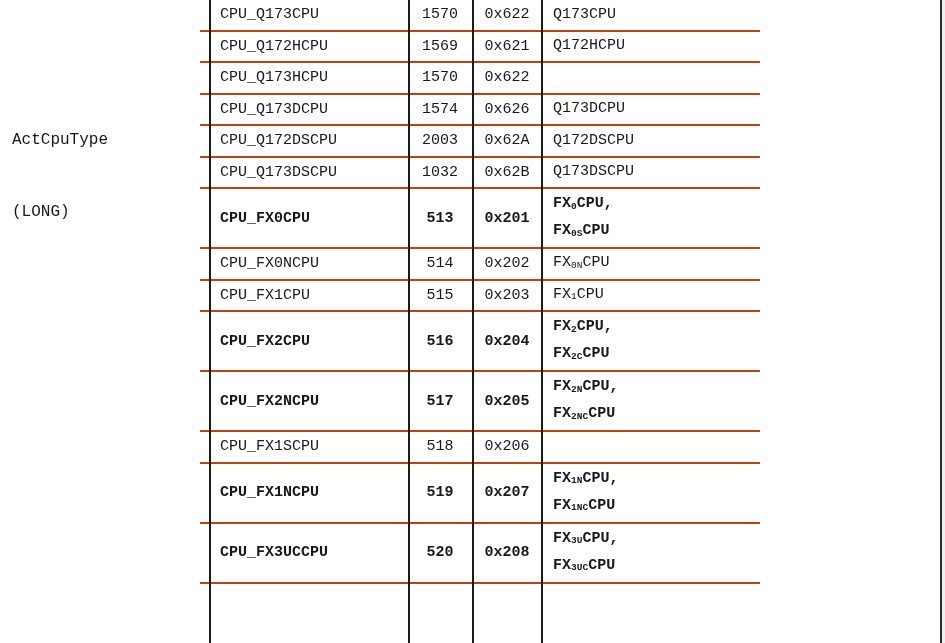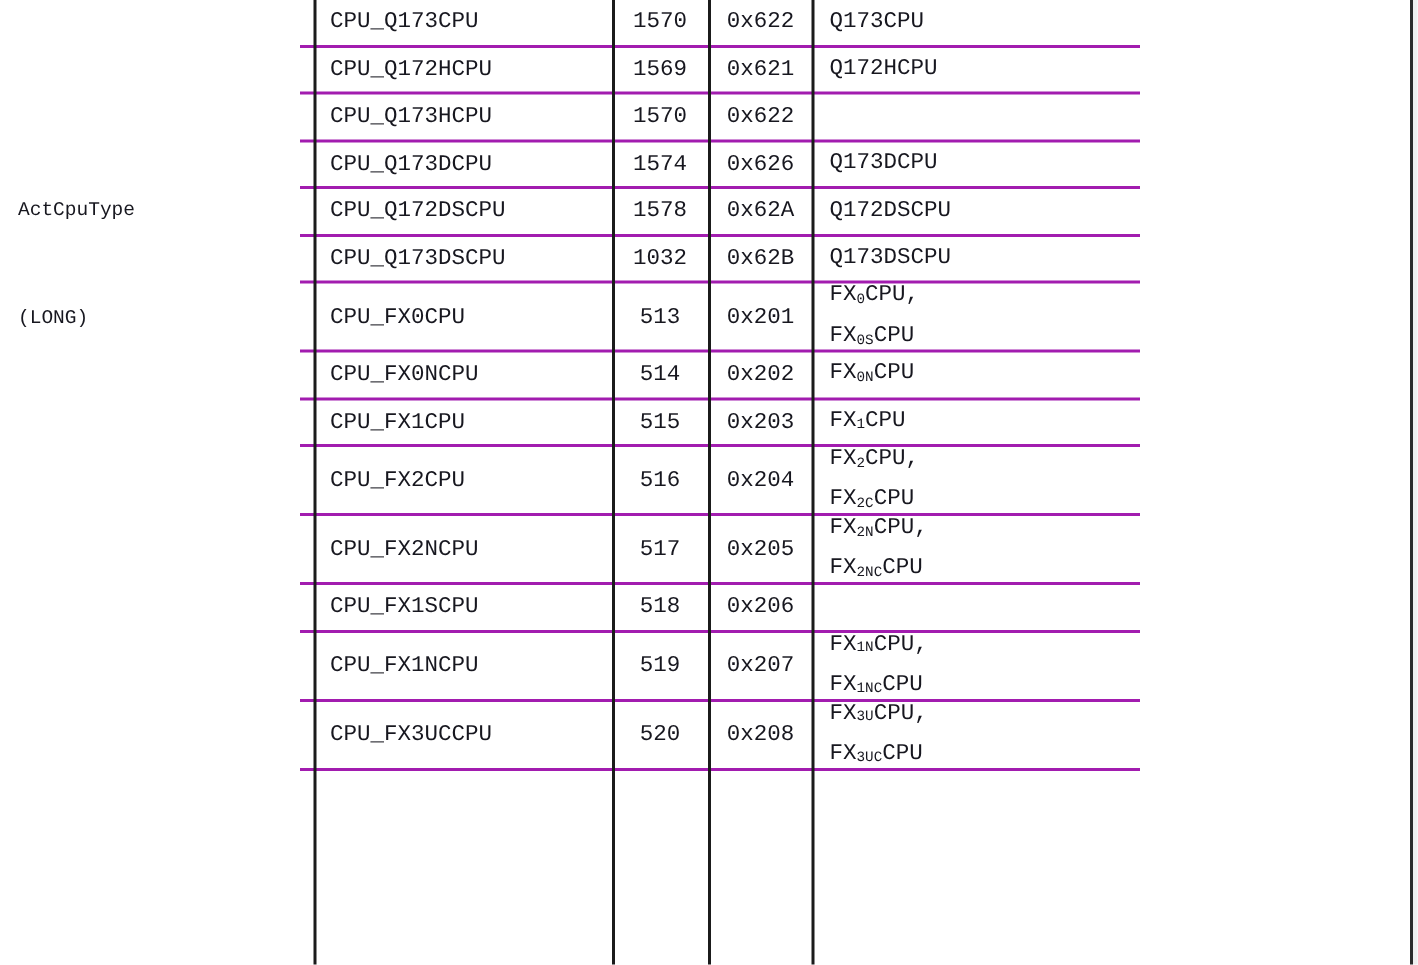--- a/index.html
+++ b/index.html
@@ -9,35 +9,35 @@
     overflow:hidden;
     position:relative;
     font-family:"Liberation Mono", monospace;
     color:#17171f;
   }
   *{box-sizing:border-box;}
 
   
   .prop-label{
     position:absolute;left:12px;top:80px;
-    font-size:13px;line-height:24px;
+    font-size:16px;line-height:24px;
     white-space:pre;
   }
 
   
   #table{
     position:absolute;left:200px;top:0;
     width:560px;
   }
   .row{
     display:flex;
     height:31.5px;
-    border-bottom:2px solid #a21caf;
+    border-bottom:2px solid #c2410c;
   }
-  .row.tall{height:46px;}
+  .row.tall{height:60px;font-weight:bold;}
   .row.partial{height:9px;border-bottom:none;}
 
   .cell{
     display:flex;align-items:center;
     font-size:15px;
     overflow:hidden;
   }
   .c-constant{width:208px;padding-left:20px;}
   .c-dec{width:64px;justify-content:center;}
   .c-hex{width:70px;justify-content:center;}
@@ -93,21 +93,21 @@
     <div class="row">
       <div class="cell c-constant">CPU_Q173DCPU</div>
       <div class="cell c-dec">1574</div>
       <div class="cell c-hex">0x626</div>
       <div class="cell c-desc">
         <div class="desc-line"><span>Q173DCPU</span></div>
       </div>
     </div>
     <div class="row">
       <div class="cell c-constant">CPU_Q172DSCPU</div>
-      <div class="cell c-dec">1578</div>
+      <div class="cell c-dec">2003</div>
       <div class="cell c-hex">0x62A</div>
       <div class="cell c-desc">
         <div class="desc-line"><span>Q172DSCPU</span></div>
       </div>
     </div>
     <div class="row">
       <div class="cell c-constant">CPU_Q173DSCPU</div>
       <div class="cell c-dec">1032</div>
       <div class="cell c-hex">0x62B</div>
       <div class="cell c-desc">

